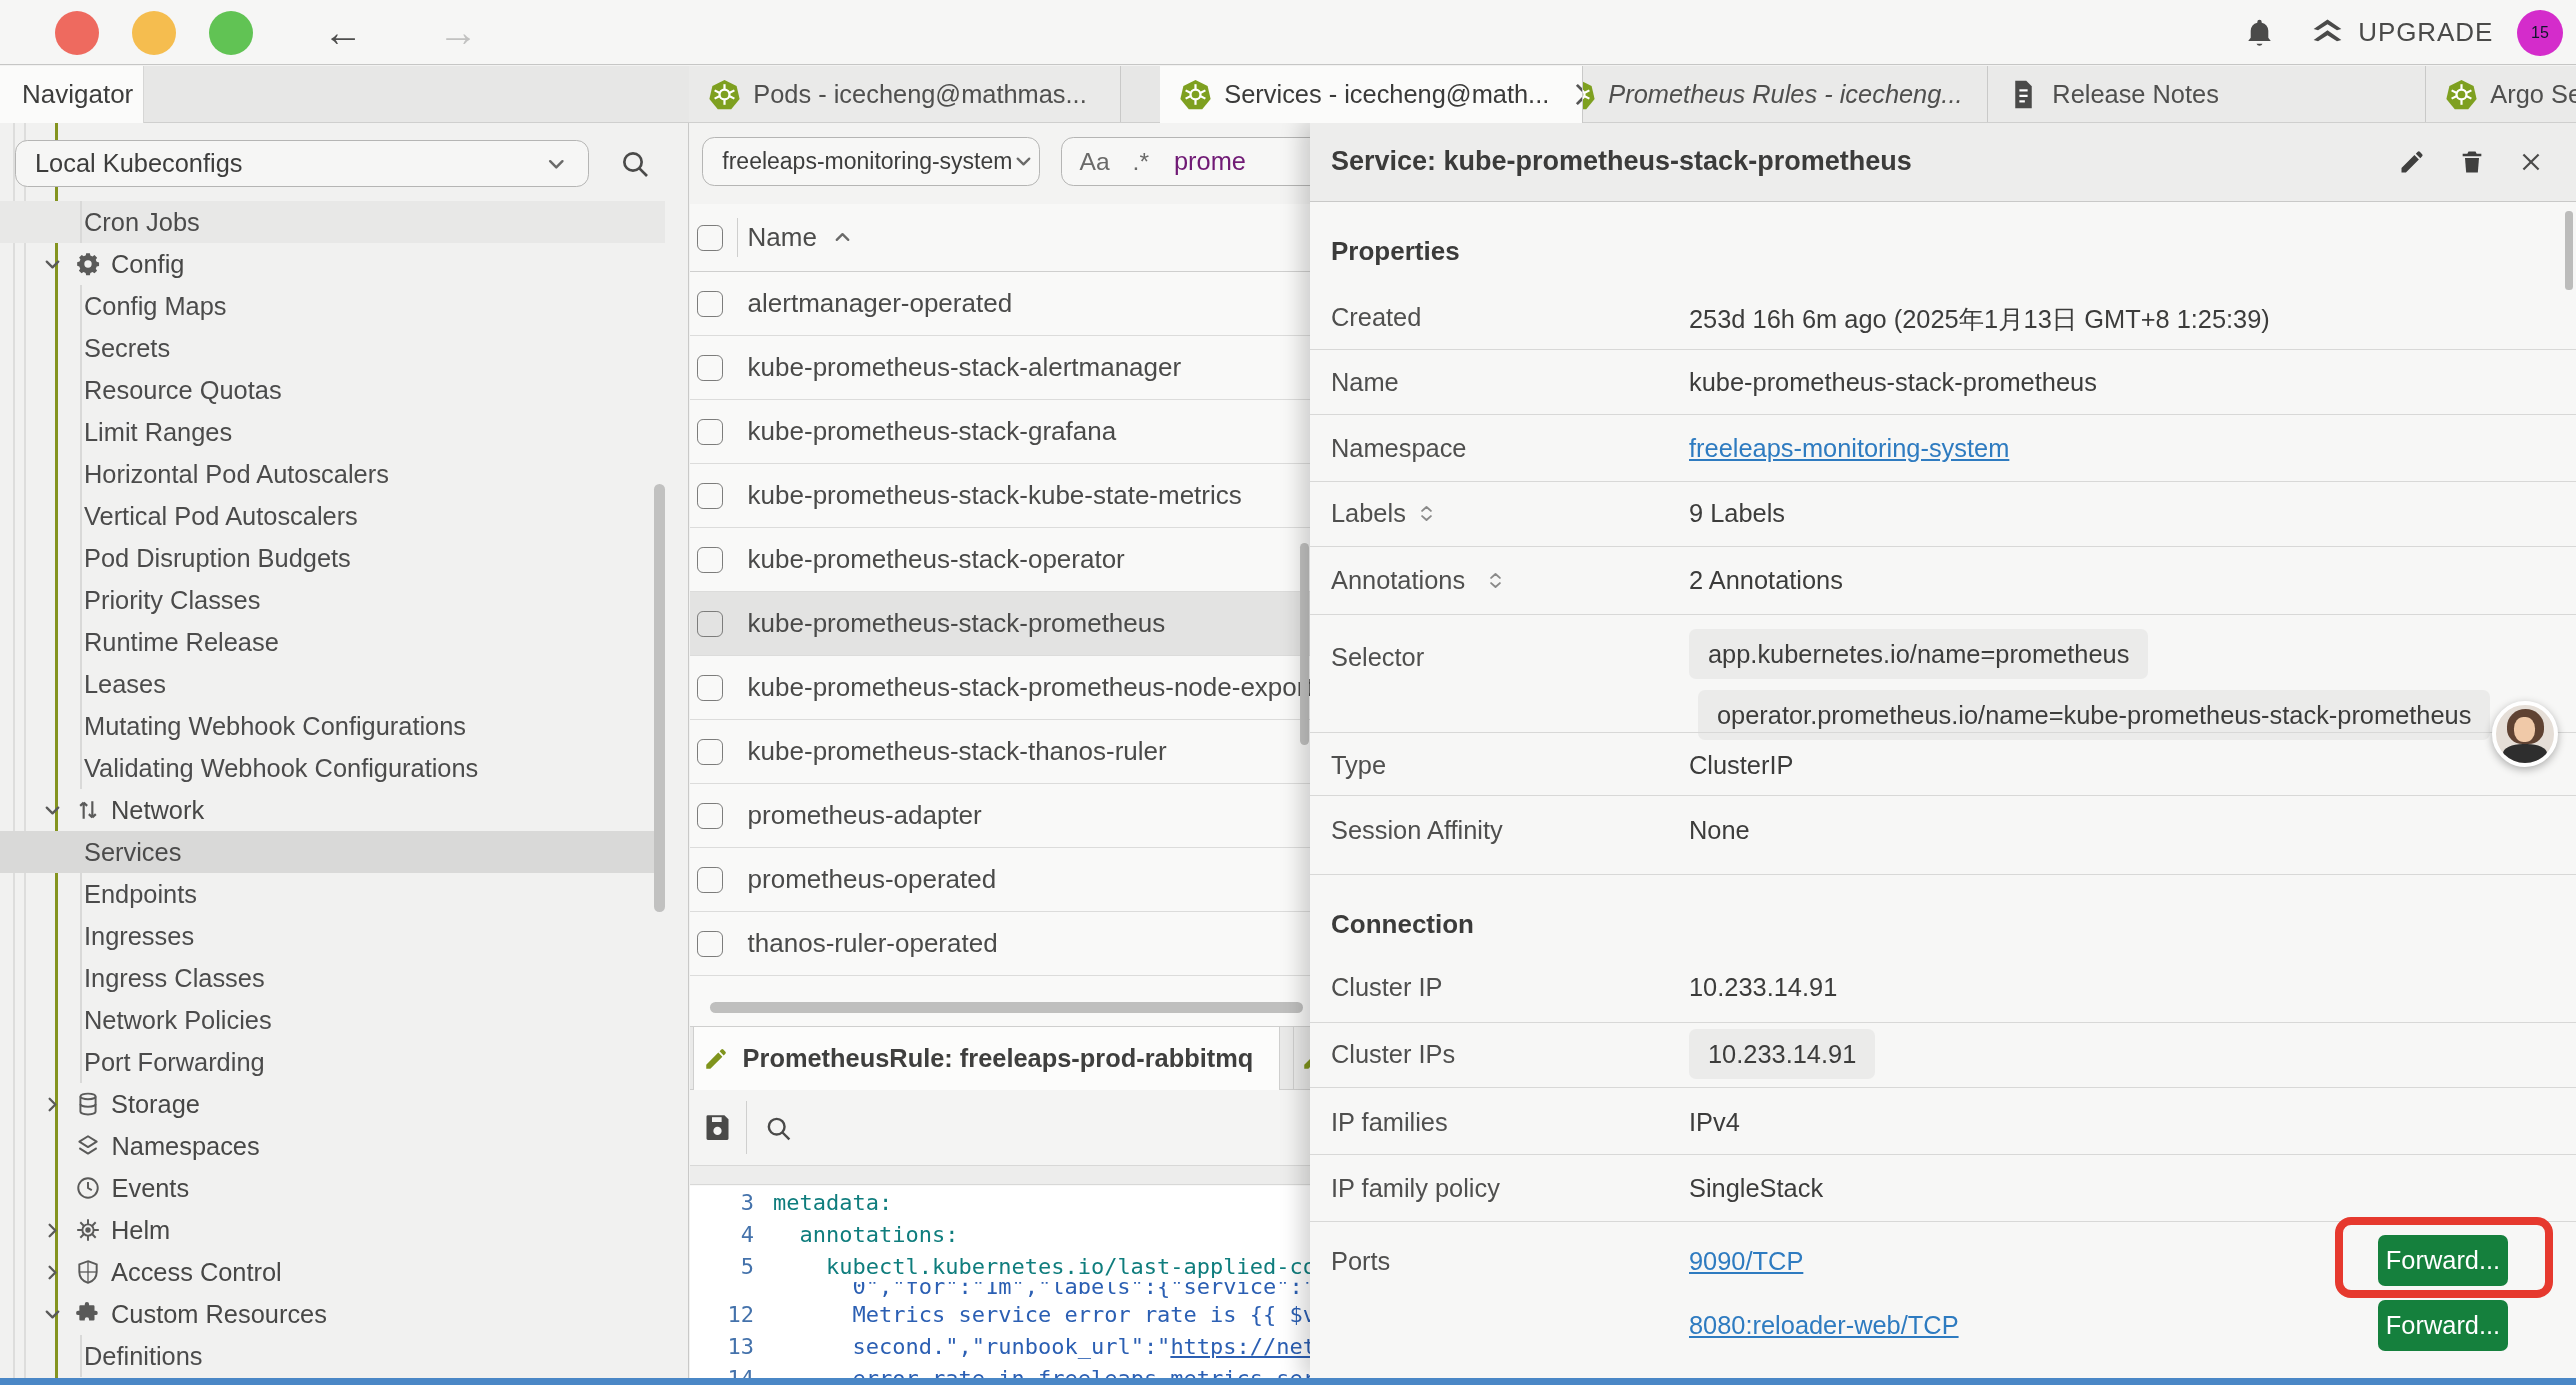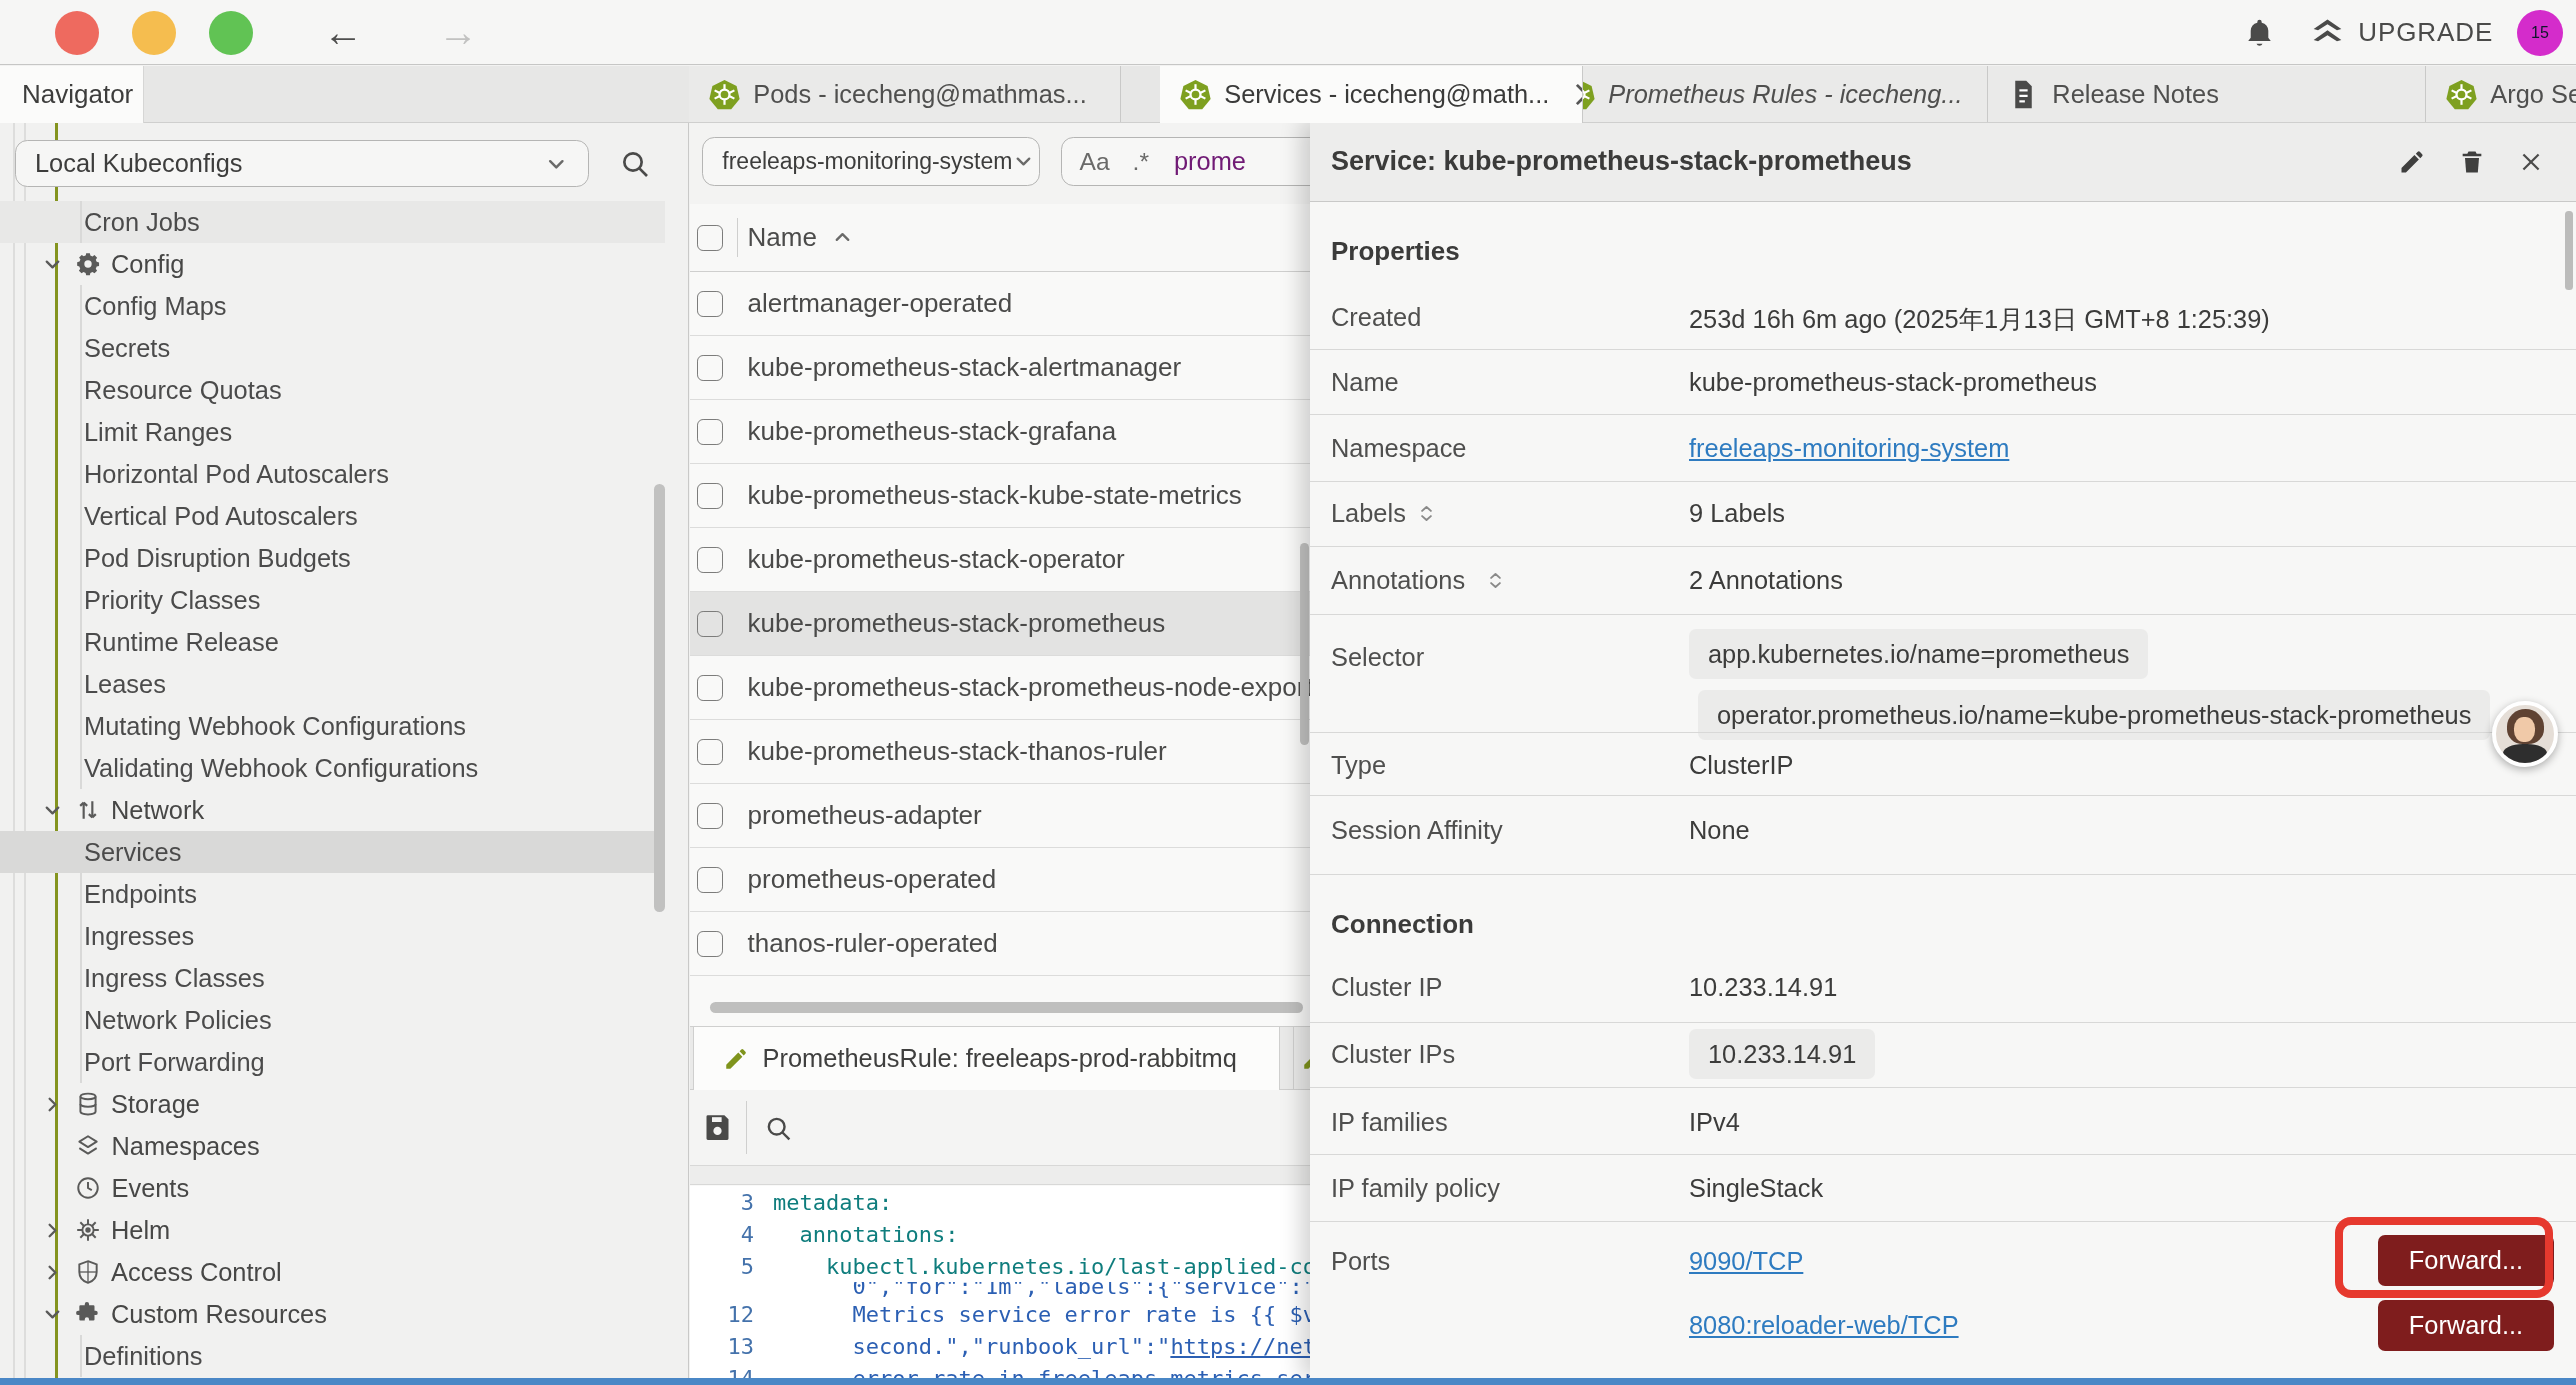--- a/index.html
+++ b/index.html
@@ -66,21 +66,21 @@
   .m-head .ic{width:23px;height:23px;color:#6a6a69;margin-left:14px;}
   .m-rows{position:absolute;top:150px;left:0;right:0;}
   .srow{height:63px;border-bottom:0.9px solid #dcdcdb;display:flex;align-items:center;padding-left:7px;font-size:26px;color:#4a4a49;background:#f9f9f8;white-space:nowrap;overflow:hidden;}
   .srow .cbx{margin-right:24.6px;}
   .srow.sel{background:#e3e3e2;}
   .m-vsb{position:absolute;right:0.9px;top:421px;width:8.8px;height:202px;background:#c3c3c2;border-radius:4.4px;}
   .m-hsb{position:absolute;left:20px;right:7px;top:880px;height:11.4px;background:#bfbfbe;border-radius:6.1px;}
 
   
   .e-tabs{position:absolute;top:904px;left:0;right:0;height:64px;background:#eaeae9;border-top:0.9px solid #cfcfce;border-bottom:0.9px solid #cfcfce;box-sizing:border-box;}
-  .e-tab{position:absolute;left:2.6px;top:0;width:587px;height:63px;background:#fcfcfb;border-right:0.9px solid #cfcfce;border-left:0.9px solid #cfcfce;display:flex;align-items:center;gap:14px;padding:0 29px;box-sizing:border-box;white-space:nowrap;overflow:hidden;}
+  .e-tab{position:absolute;left:2.6px;top:0;width:587px;height:63px;background:#fcfcfb;border-right:0.9px solid #cfcfce;border-left:0.9px solid #cfcfce;display:flex;align-items:center;gap:14px;padding:0 9px;box-sizing:border-box;white-space:nowrap;overflow:hidden;font-weight:bold;}
   .e-tab .ic{width:26px;height:26px;color:#7f941c;}
   .e-tab .lbl{font-size:25.4px;color:#3f3f3e;}
   .e-tab2{position:absolute;left:603px;top:0;right:0;height:63px;border-left:0.9px solid #cfcfce;display:flex;align-items:center;padding-left:7px;overflow:hidden;}
   .e-tab2 .ic{width:26px;height:26px;color:#7f941c;}
   .e-tools{position:absolute;top:968px;left:0;right:0;height:76px;background:#f4f4f3;border-bottom:0.9px solid #d8d8d7;box-sizing:border-box;}
   .e-save{position:absolute;left:10.5px;top:21px;width:33px;height:33px;color:#4a4a49;}
   .e-tools .tdiv{position:absolute;left:56px;top:11.4px;width:0.9px;height:53px;background:#cfcfce;}
   .e-find{position:absolute;left:74px;top:24px;width:29px;height:29px;color:#4a4a49;}
   .e-strip{position:absolute;top:1044px;left:0;right:0;height:19px;background:#ededec;border-bottom:0.9px solid #d8d8d7;box-sizing:border-box;}
   .editor{position:absolute;top:1064px;left:0;right:0;bottom:0;background:#ffffff;font-family:"DejaVu Sans Mono",monospace;font-size:22px;overflow:hidden;}
@@ -99,21 +99,21 @@
   .d-actions{position:absolute;right:32px;top:0;height:79px;display:flex;align-items:center;gap:32px;color:#3f3f3e;}
   .d-actions .ic{width:28px;height:28px;}
   .d-actions .ic.x{width:26px;height:26px;color:#4a4a49;}
   .sep{position:absolute;left:0;right:0;height:0.9px;background:#d8d8d7;}
   .d-sec{position:absolute;left:21px;font-size:26px;font-weight:bold;color:#3b3b3a;}
   .dl{position:absolute;left:21px;font-size:25.4px;color:#4f4f4e;display:flex;align-items:center;gap:10.5px;}
   .dl .ic{width:21px;height:21px;color:#8a8a89;}
   .dv{position:absolute;left:379px;font-size:25.4px;color:#3c3c3b;white-space:nowrap;}
   .dv.link{color:#2e7bc0;text-decoration:underline;}
   .chip{position:absolute;background:#ebebea;border-radius:7px;padding:10.5px 19px;font-size:25.4px;color:#3c3c3b;white-space:nowrap;}
-  .fwd{position:absolute;left:1068px;width:176px;height:51px;background:#7f1d1d;border:none;color:#fff;font-size:25.4px;border-radius:7px;display:flex;align-items:center;justify-content:center;font-family:"Liberation Sans",sans-serif;}
+  .fwd{position:absolute;left:1068px;width:130px;height:51px;background:#15803d;border:none;color:#fff;font-size:25.4px;border-radius:7px;display:flex;align-items:center;justify-content:center;font-family:"Liberation Sans",sans-serif;}
   .redbox{position:absolute;left:1025px;top:1095px;width:218px;height:81px;border:8px solid #e6392e;border-radius:16px;box-sizing:border-box;z-index:6;}
   .d-vsb{position:absolute;right:2.6px;top:89px;width:8px;height:79px;background:#bcbcbb;border-radius:3.5px;}
   .avatar{position:absolute;left:1182px;top:579px;width:58px;height:58px;border-radius:50%;border:4.4px solid #fff;box-shadow:0 2.6px 8.8px rgba(0,0,0,.3);background:#e5ded7;overflow:hidden;z-index:7;}
   .av-hair{position:absolute;left:10.5px;top:3.5px;width:37px;height:35px;background:#5f4232;border-radius:50% 50% 42% 42%;}
   .av-face{position:absolute;left:18.4px;top:12.3px;width:21px;height:24.6px;background:#f0c9a8;border-radius:46%;}
   .av-body{position:absolute;left:7px;top:39px;width:44px;height:21px;background:#2e2e2e;border-radius:45% 45% 0 0;}
 
   .bottombar{position:absolute;left:0;right:0;bottom:0;height:7px;background:#4a87c6;z-index:9;}
 </style>
 </head>

